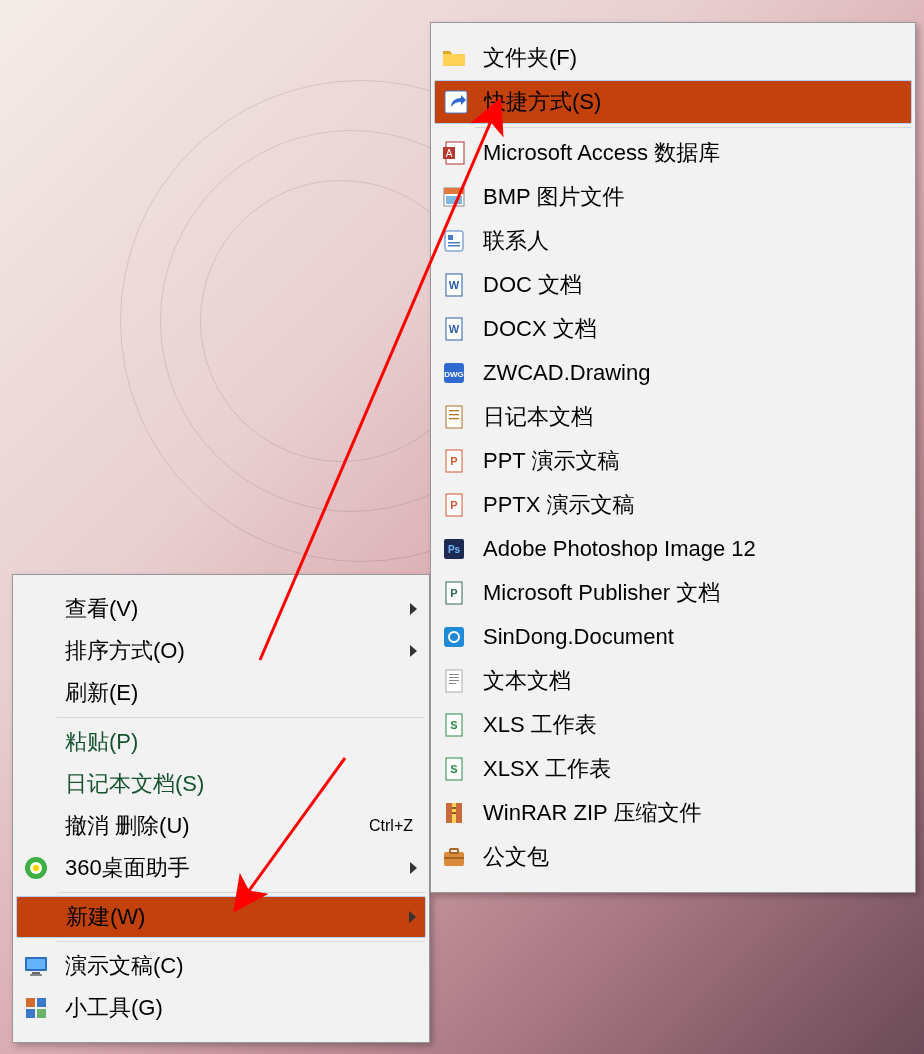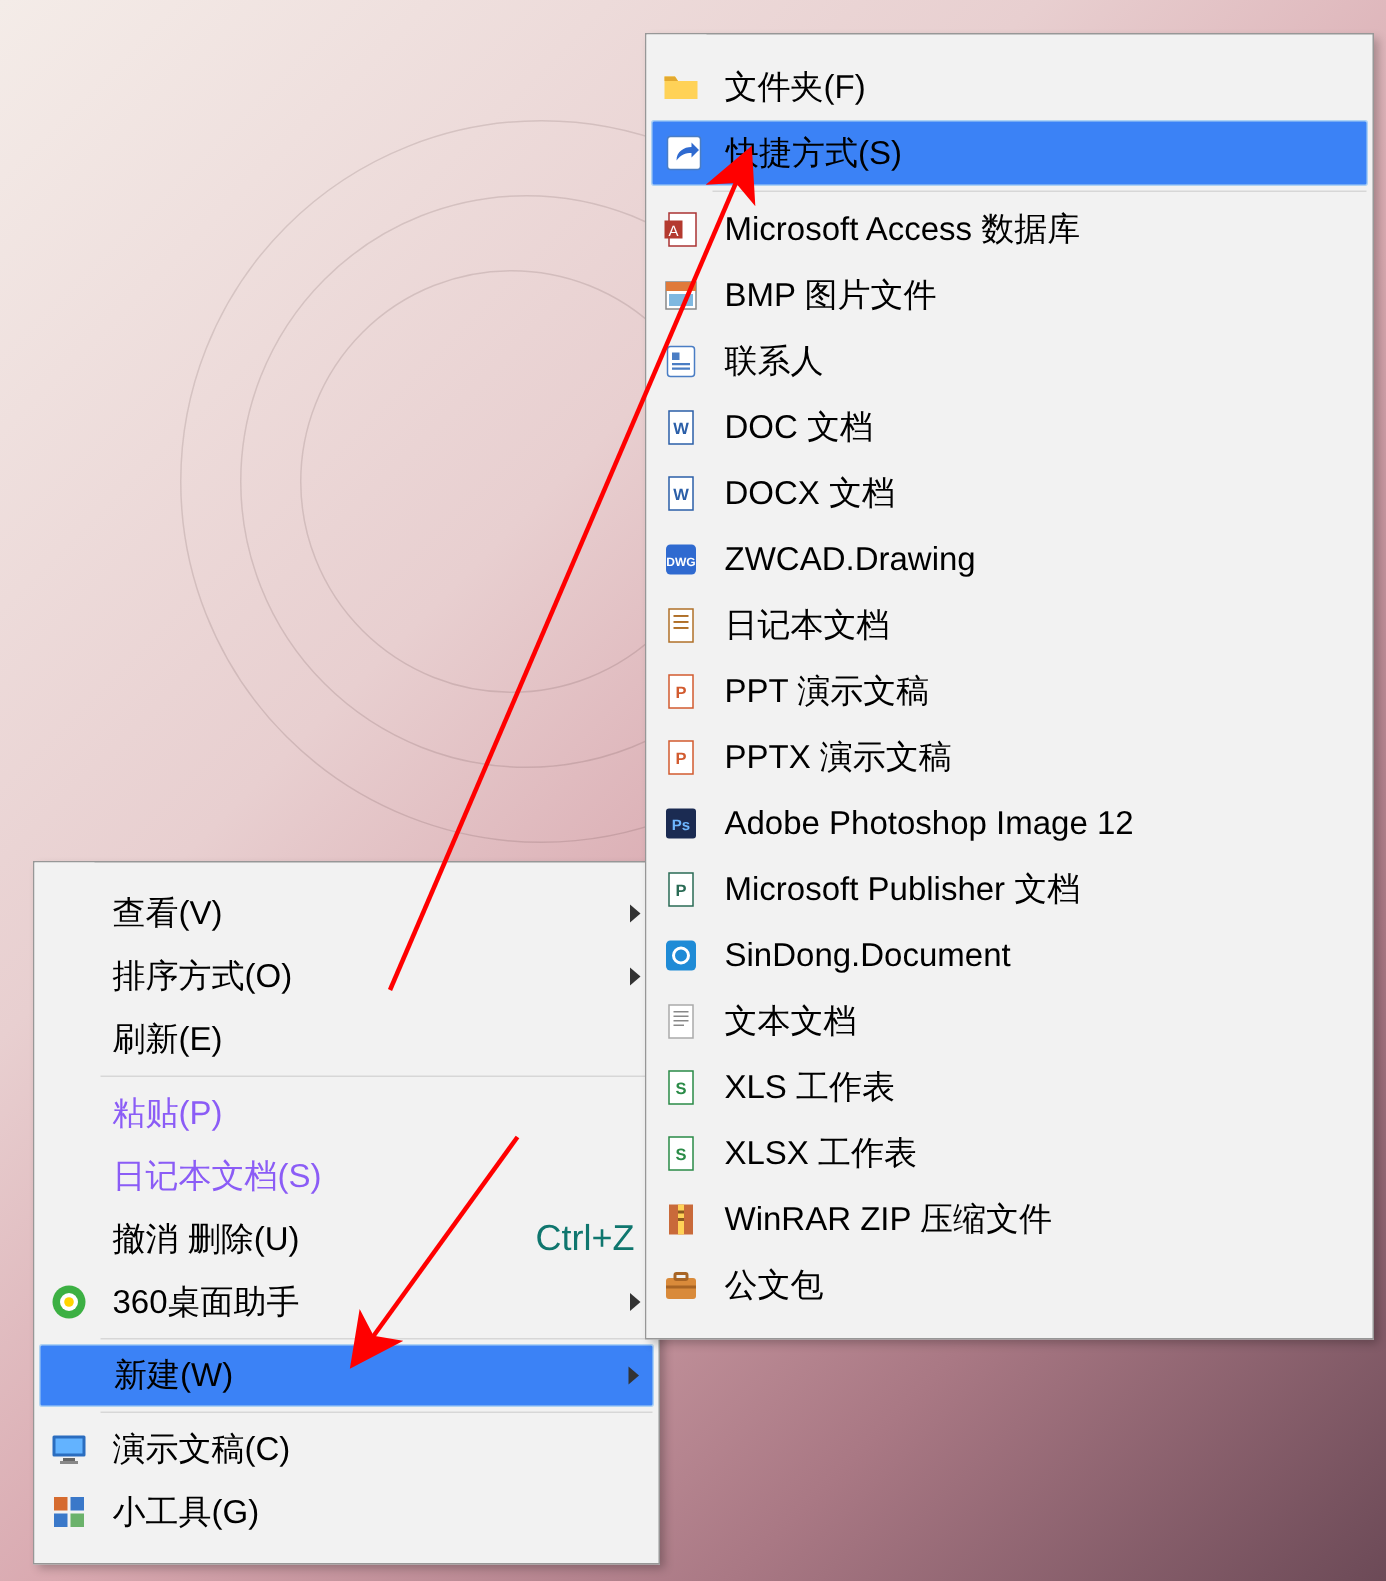--- a/index.html
+++ b/index.html
@@ -2,29 +2,29 @@
 <html><head>
 <meta charset="utf-8">
 <style>
   html,body{margin:0;padding:0;width:924px;height:1054px;font-family:"Microsoft YaHei","Segoe UI",sans-serif;overflow:hidden}
   body{position:relative;background:linear-gradient(135deg,#f4ece8 0%,#e8cfd0 35%,#d9a9b0 55%,#a97884 78%,#6c4a57 100%)}
   
   .swirl{position:absolute;border:1px solid rgba(40,20,20,.12);border-radius:50%}
   .ctx{position:absolute;background:#f2f2f2;border:1px solid #979797;box-shadow:3px 3px 6px rgba(0,0,0,.25);padding:13px 2px}
   .ctx .gutter{position:absolute;left:0;top:0;bottom:0;width:40px;background:#f2f2f2}
   .item{position:relative;display:flex;align-items:center;height:42px;padding-left:50px;padding-right:14px;font-size:22px;color:#000}
-  .item.disabled{color:#8b5cf6}
-  .item .shortcut{margin-left:auto;color:#0f766e;font-size:24px}
+  .item.disabled{color:#14532d}
+  .item .shortcut{margin-left:auto;color:#000000;font-size:16px}
   .item .arrow{position:absolute;right:10px;top:50%;transform:translateY(-50%);width:0;height:0;border-left:7px solid #333;border-top:6px solid transparent;border-bottom:6px solid transparent}
-  .item.hover{background:#3b82f6;border:1px solid #aed2f3;border-radius:2px;height:40px;margin:0 1px;padding-left:49px;padding-right:13px}
+  .item.hover{background:#c2410c;border:1px solid #aed2f3;border-radius:2px;height:40px;margin:0 1px;padding-left:49px;padding-right:13px}
   .item.hover .arrow{right:9px}
   .sep{height:1px;background:#d7d7d7;margin:3px 2px 3px 42px}
   .ico{position:absolute;left:8px;top:50%;transform:translateY(-50%);width:26px;height:26px;display:flex;align-items:center;justify-content:center}
   .ico svg{width:26px;height:26px}
-  #menu-main{left:22px;top:574px;width:412px}
+  #menu-main{left:12px;top:574px;width:412px}
   #menu-sub{left:430px;top:22px;width:480px}
   #menu-sub .item{height:44px}
   #menu-sub .item.hover{height:42px}
   
   #annot{position:absolute;left:0;top:0;pointer-events:none}
 </style>
 </head>
 <body>
 
 <div class="swirl" style="left:120px;top:80px;width:480px;height:480px"></div>

